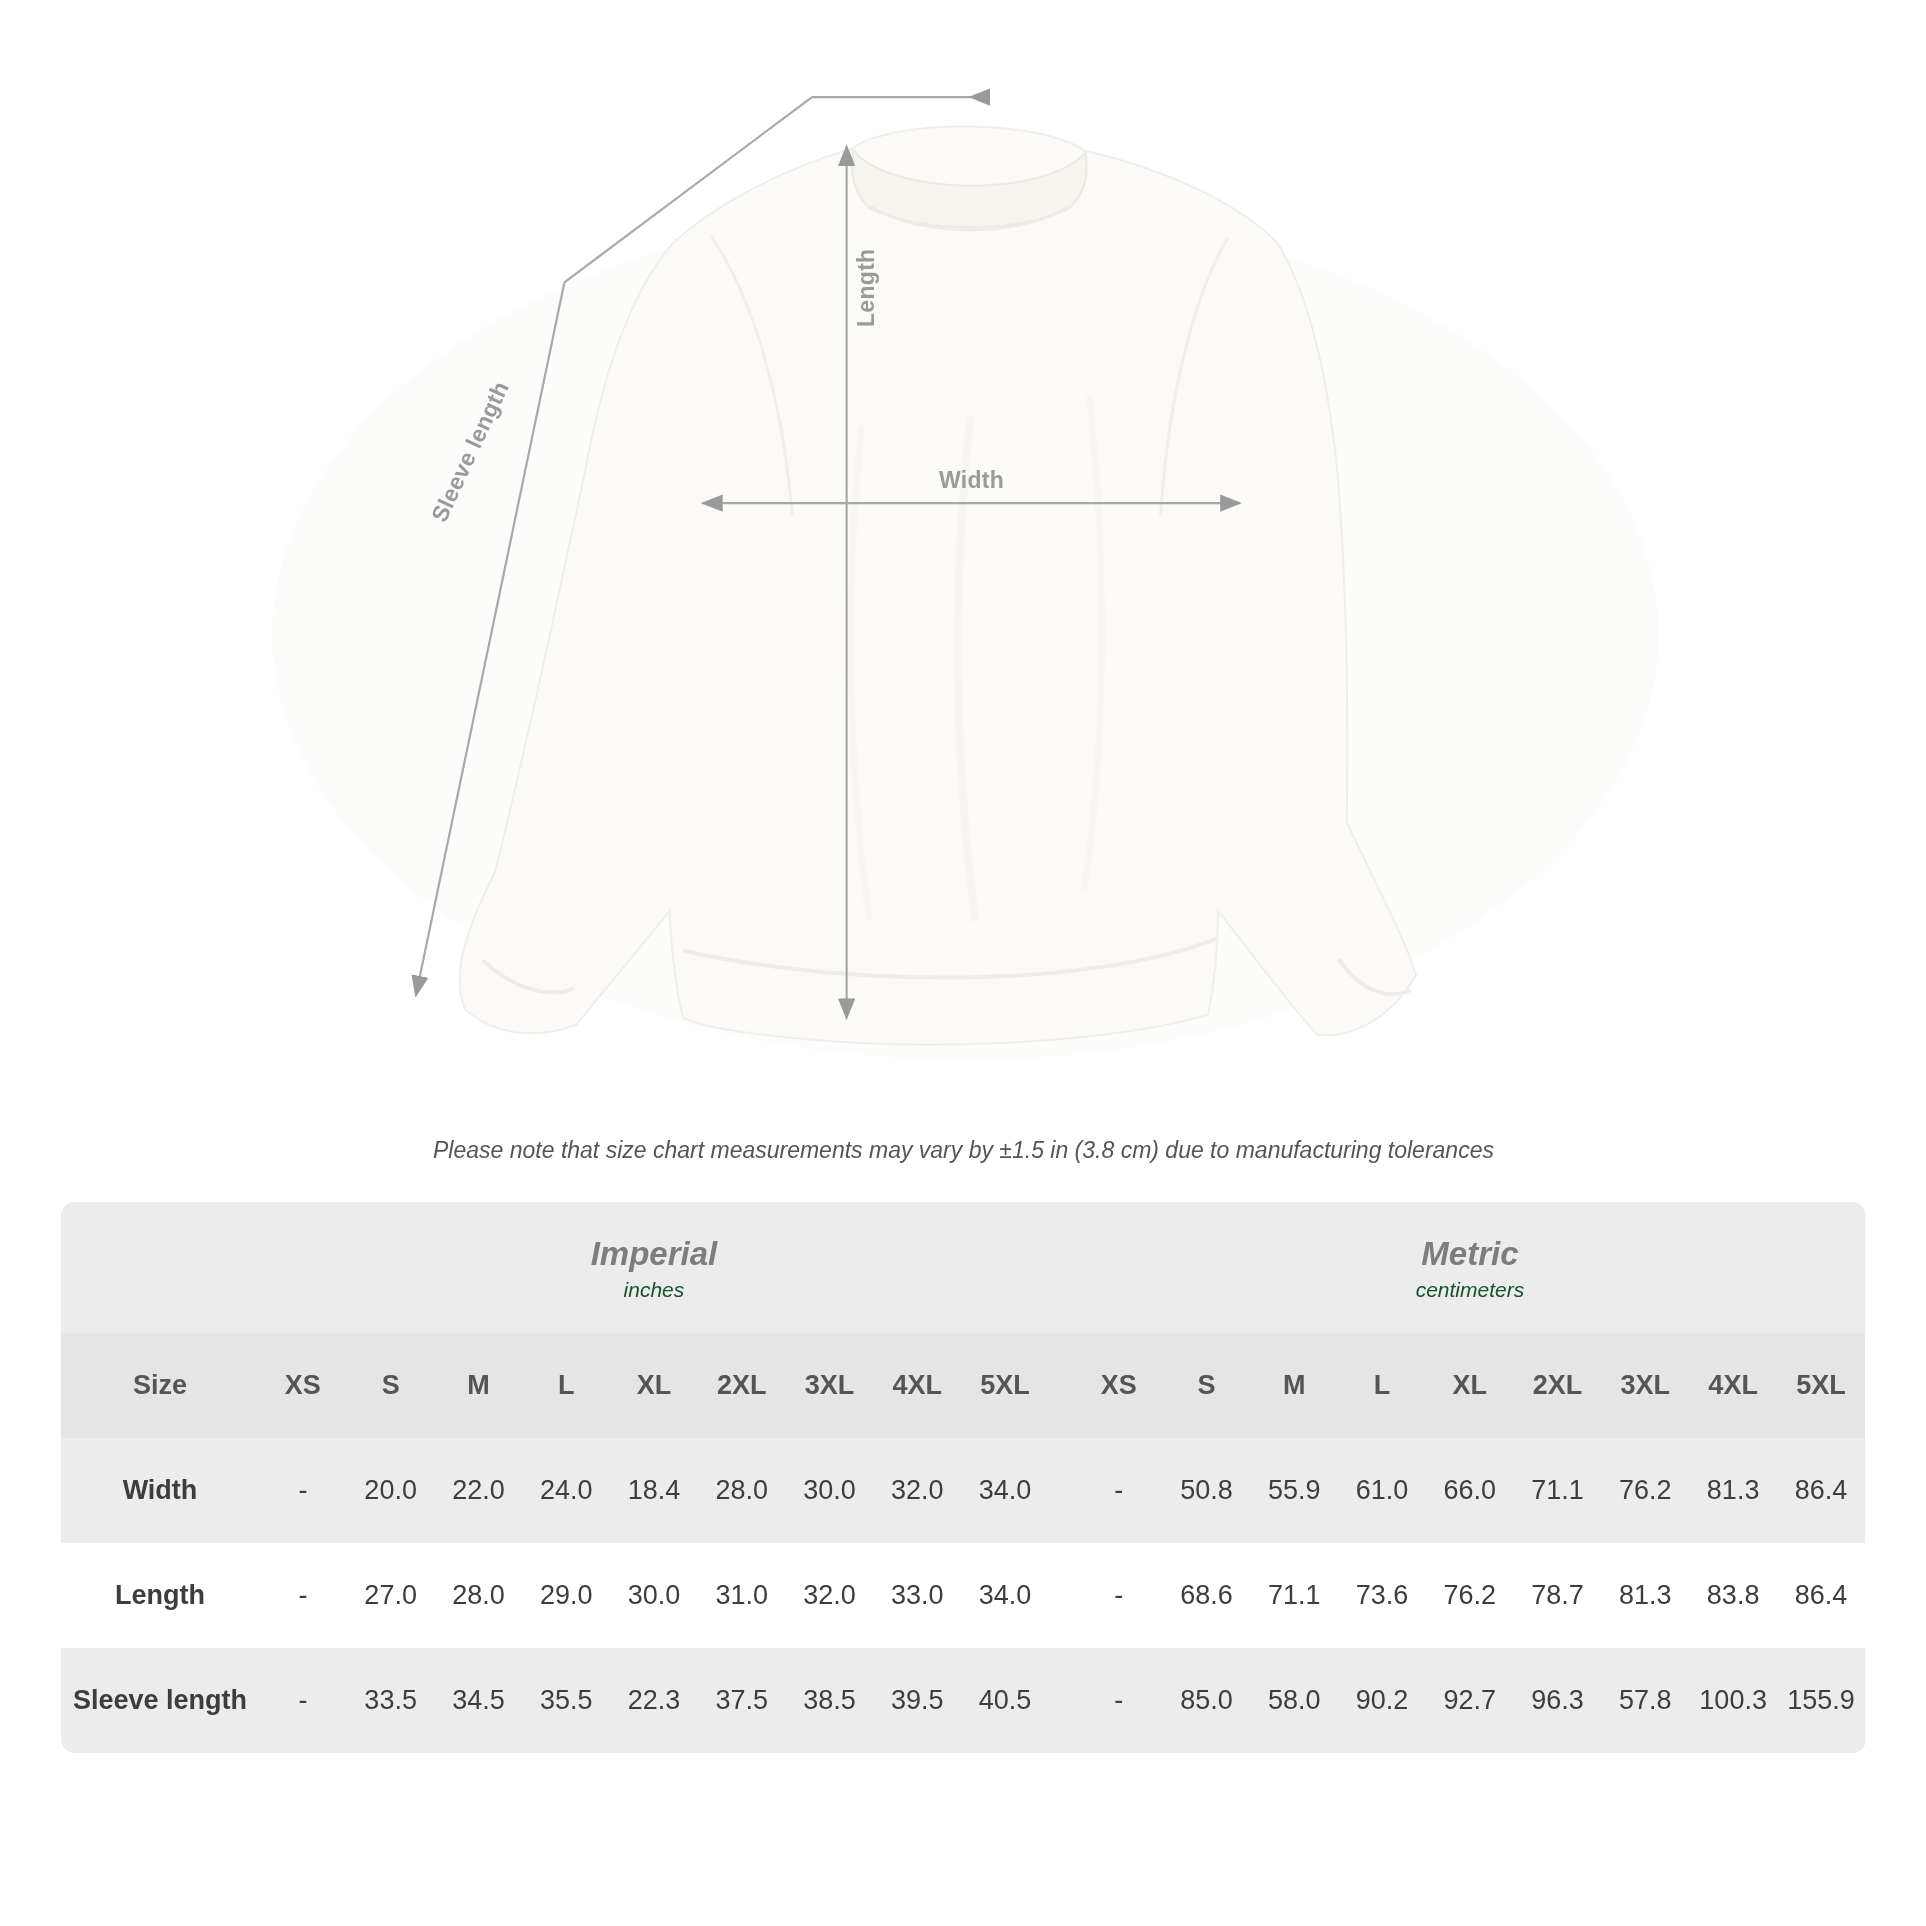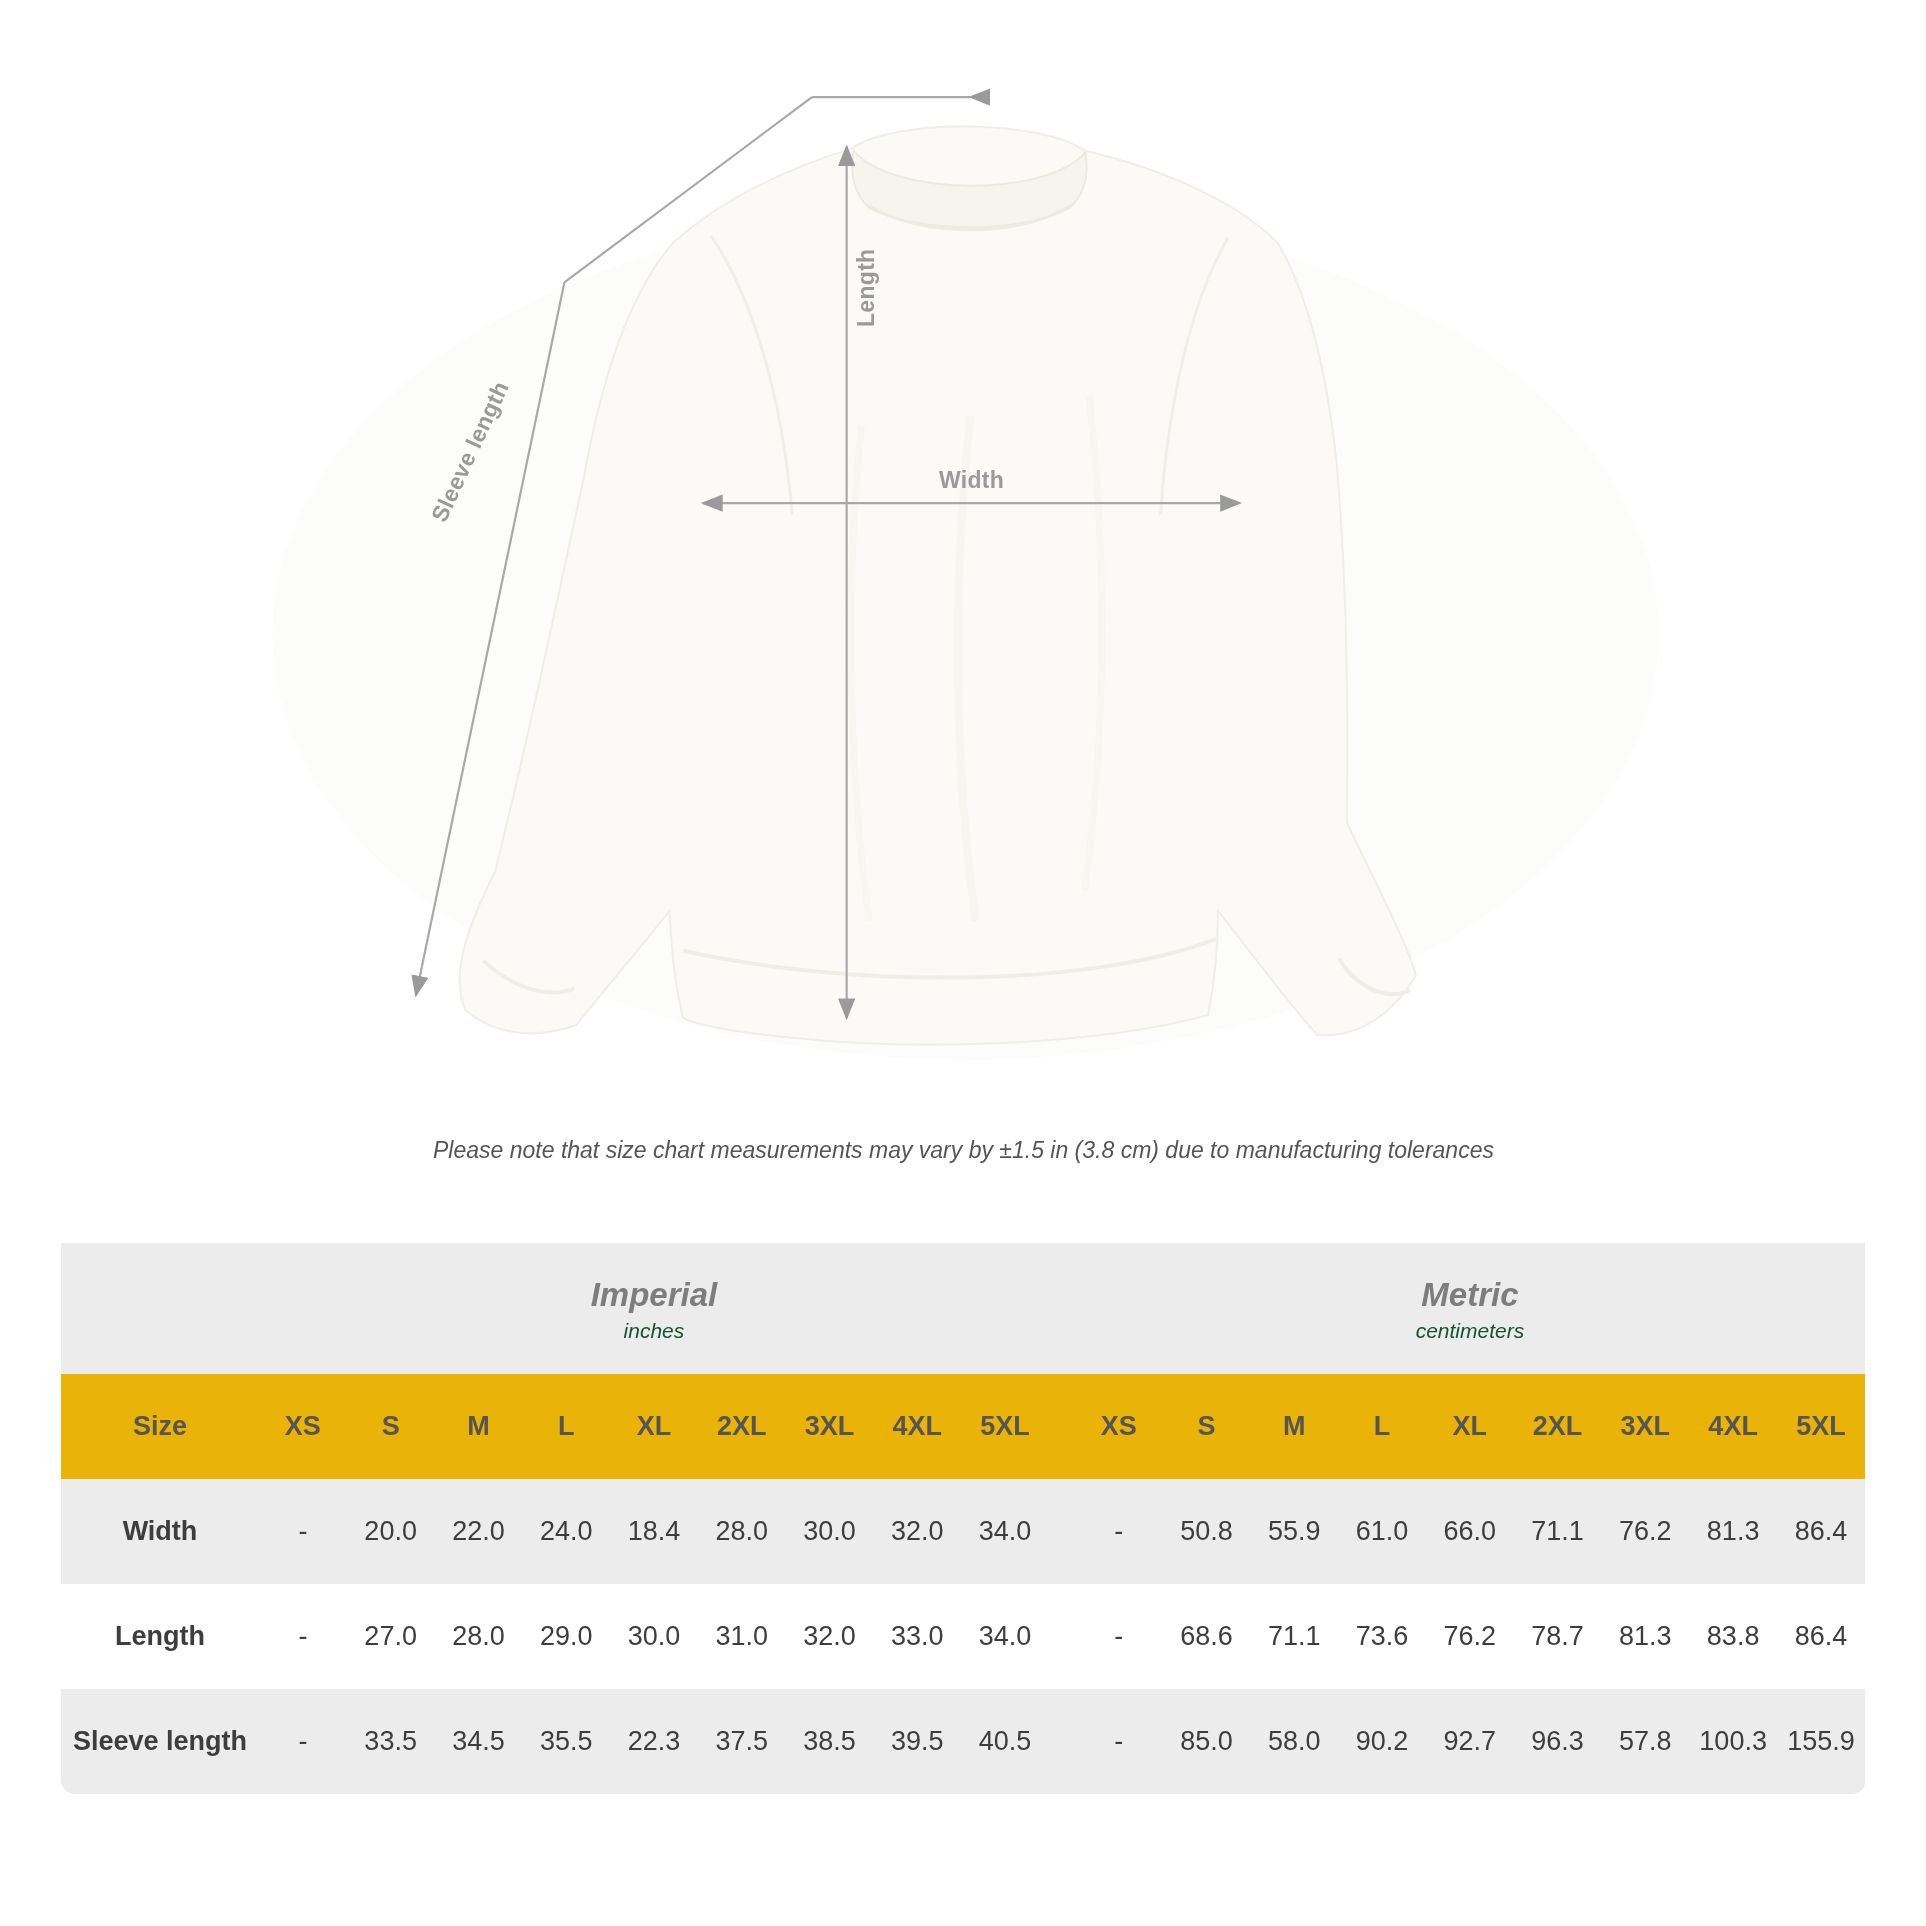--- a/index.html
+++ b/index.html
@@ -76,21 +76,20 @@
   
   .table-wrap {
     margin: 38px 61px 0 61px;
     border-radius: 14px;
     overflow: hidden;
   }
   table.size-table {
     border-collapse: collapse;
     width: 1804px;
     table-layout: fixed;
-    margin-top: 41px;
   }
   table.size-table td, table.size-table th {
     text-align: center;
     vertical-align: middle;
     border: none;
   }
   .unit-header td {
     background: #ececec;
     height: 131px;
     padding: 0;
@@ -102,21 +101,21 @@
     color: #7d7d7d;
     line-height: 1.25;
   }
   .unit-sub {
     font-size: 21px;
     font-style: italic;
     color: #14532d;
     margin-top: 4px;
   }
   .sizes-row td {
-    background: #eab308;
+    background: #e5e5e5;
     height: 103px;
     font-size: 27px;
     font-weight: bold;
     color: #555555;
   }
   .sizes-row td.rowhead {
     font-size: 27px;
   }
   .data-row td {
     height: 103px;

